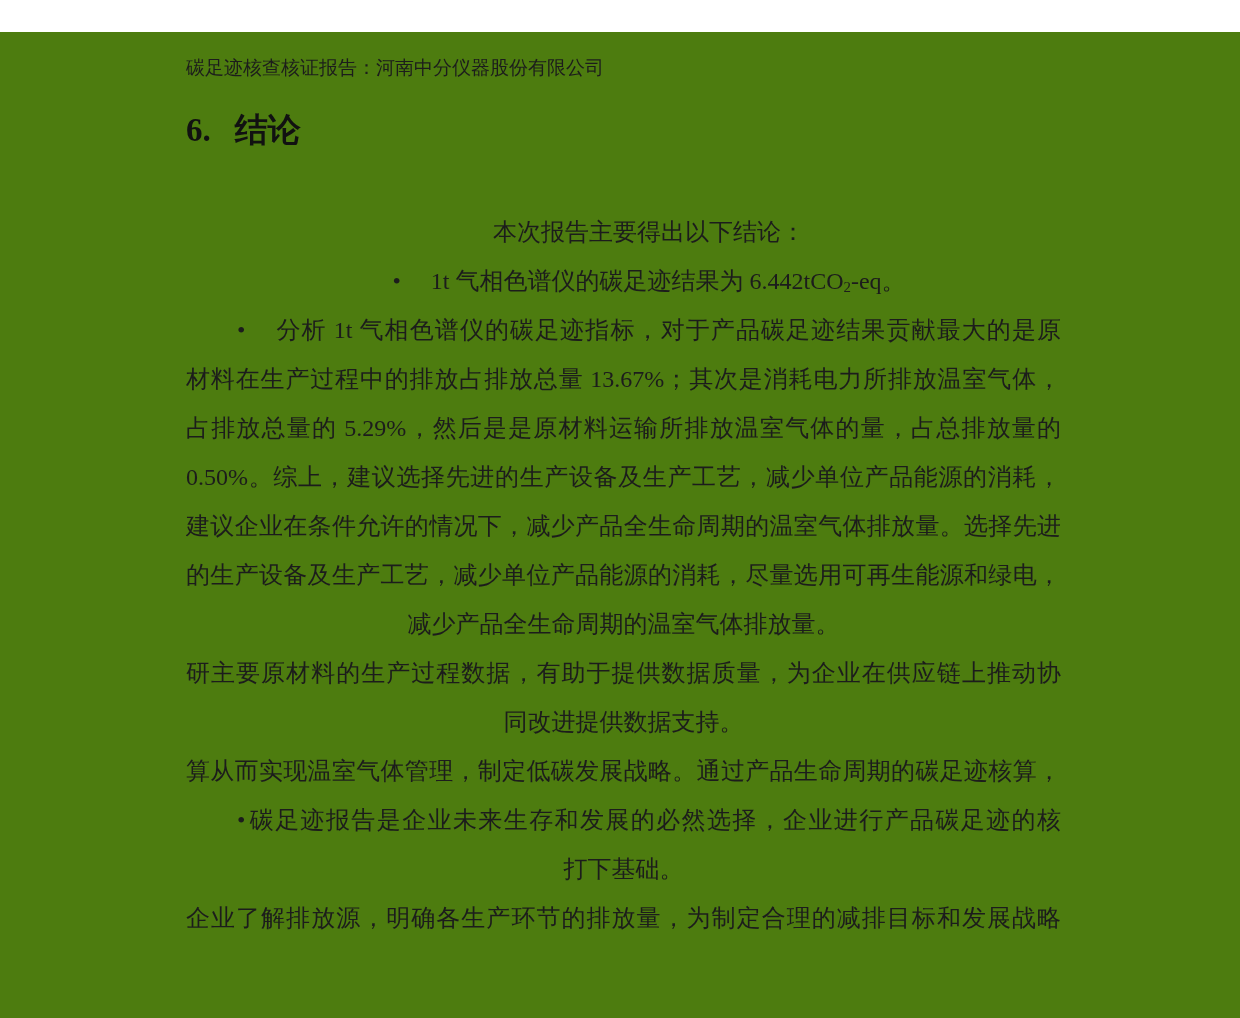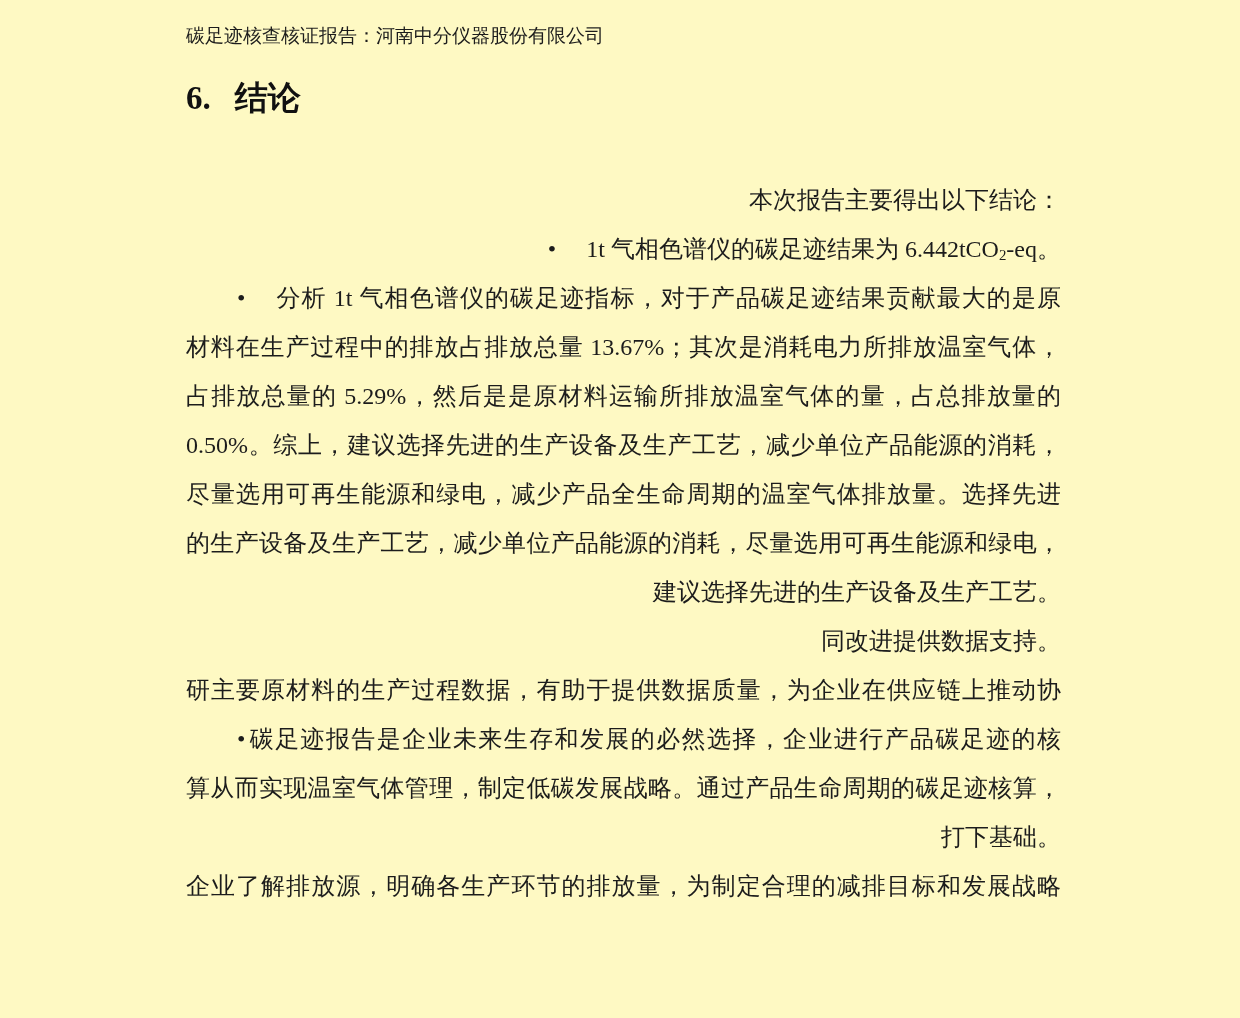--- a/index.html
+++ b/index.html
@@ -9,21 +9,22 @@
     width: 1240px;
     height: 1018px;
     background: #ffffff;
     color: #1c1c1c;
     font-family: "Liberation Serif", "DejaVu Serif", serif;
     overflow: hidden;
   }
   .page {
     position: absolute;
     inset: 0;
-    background: #fef9c3;
+    background: #4d7c0f;
+    margin-top: 32px;
   }
   .running-header {
     position: absolute;
     left: 186px;
     top: 24px;
     font-size: 19px;
     line-height: 24px;
     color: #1c1c1c;
     white-space: nowrap;
   }
@@ -43,21 +44,21 @@
     left: 186px;
     top: 176px;
     width: 875px;
     font-size: 24px;
     color: #1c1c1c;
   }
   .line {
     height: 49px;
     line-height: 49px;
     overflow: hidden;
-    text-align: right;
+    text-align: center;
   }
   .line.j {
     text-align: justify;
     text-align-last: justify;
     text-justify: inter-character;
   }
   .line.ind { text-indent: 51px; }
   .marker { display: inline; }
   .marker.gap { margin-right: 30px; }
   .marker.tight { margin-right: 3px; }
@@ -84,29 +85,29 @@
         <div class="line ind"><span class="seg">本次报告主要得出以下结论：</span></div>
       </div>
       <div class="para">
         <div class="line ind"><span class="marker gap">•</span><span class="seg">1t 气相色谱仪的碳足迹结果为 6.442tCO</span><span class="seg sub">2</span><span class="seg">-eq。</span></div>
       </div>
       <div class="para">
         <div class="line j ind"><span class="marker gap">•</span><span class="seg">分析 1t 气相色谱仪的碳足迹指标，对于产品碳足迹结果贡献最大的是原</span></div>
         <div class="line j"><span class="seg">材料在生产过程中的排放占排放总量 13.67%；其次是消耗电力所排放温室气体，</span></div>
         <div class="line j"><span class="seg">占排放总量的 5.29%，然后是是原材料运输所排放温室气体的量，占总排放量的</span></div>
         <div class="line j"><span class="seg">0.50%。综上，建议选择先进的生产设备及生产工艺，减少单位产品能源的消耗，</span></div>
-        <div class="line j"><span class="seg">尽量选用可再生能源和绿电，减少产品全生命周期的温室气体排放量。选择先进</span></div>
+        <div class="line j"><span class="seg">建议企业在条件允许的情况下，减少产品全生命周期的温室气体排放量。选择先进</span></div>
         <div class="line j"><span class="seg">的生产设备及生产工艺，减少单位产品能源的消耗，尽量选用可再生能源和绿电，</span></div>
-        <div class="line"><span class="seg">建议选择先进的生产设备及生产工艺。</span></div>
+        <div class="line"><span class="seg">减少产品全生命周期的温室气体排放量。</span></div>
       </div>
       <div class="para">
+        <div class="line j"><span class="seg">研主要原材料的生产过程数据，有助于提供数据质量，为企业在供应链上推动协</span></div>
         <div class="line"><span class="seg">同改进提供数据支持。</span></div>
-        <div class="line j"><span class="seg">研主要原材料的生产过程数据，有助于提供数据质量，为企业在供应链上推动协</span></div>
       </div>
       <div class="para">
+        <div class="line j"><span class="seg">算从而实现温室气体管理，制定低碳发展战略。通过产品生命周期的碳足迹核算，</span></div>
         <div class="line j ind"><span class="marker tight">•</span><span class="seg">碳足迹报告是企业未来生存和发展的必然选择，企业进行产品碳足迹的核</span></div>
-        <div class="line j"><span class="seg">算从而实现温室气体管理，制定低碳发展战略。通过产品生命周期的碳足迹核算，</span></div>
         <div class="line"><span class="seg">打下基础。</span></div>
         <div class="line j"><span class="seg">企业了解排放源，明确各生产环节的排放量，为制定合理的减排目标和发展战略</span></div>
       </div>
     </div>
 
 </div>
 
 </body></html>

